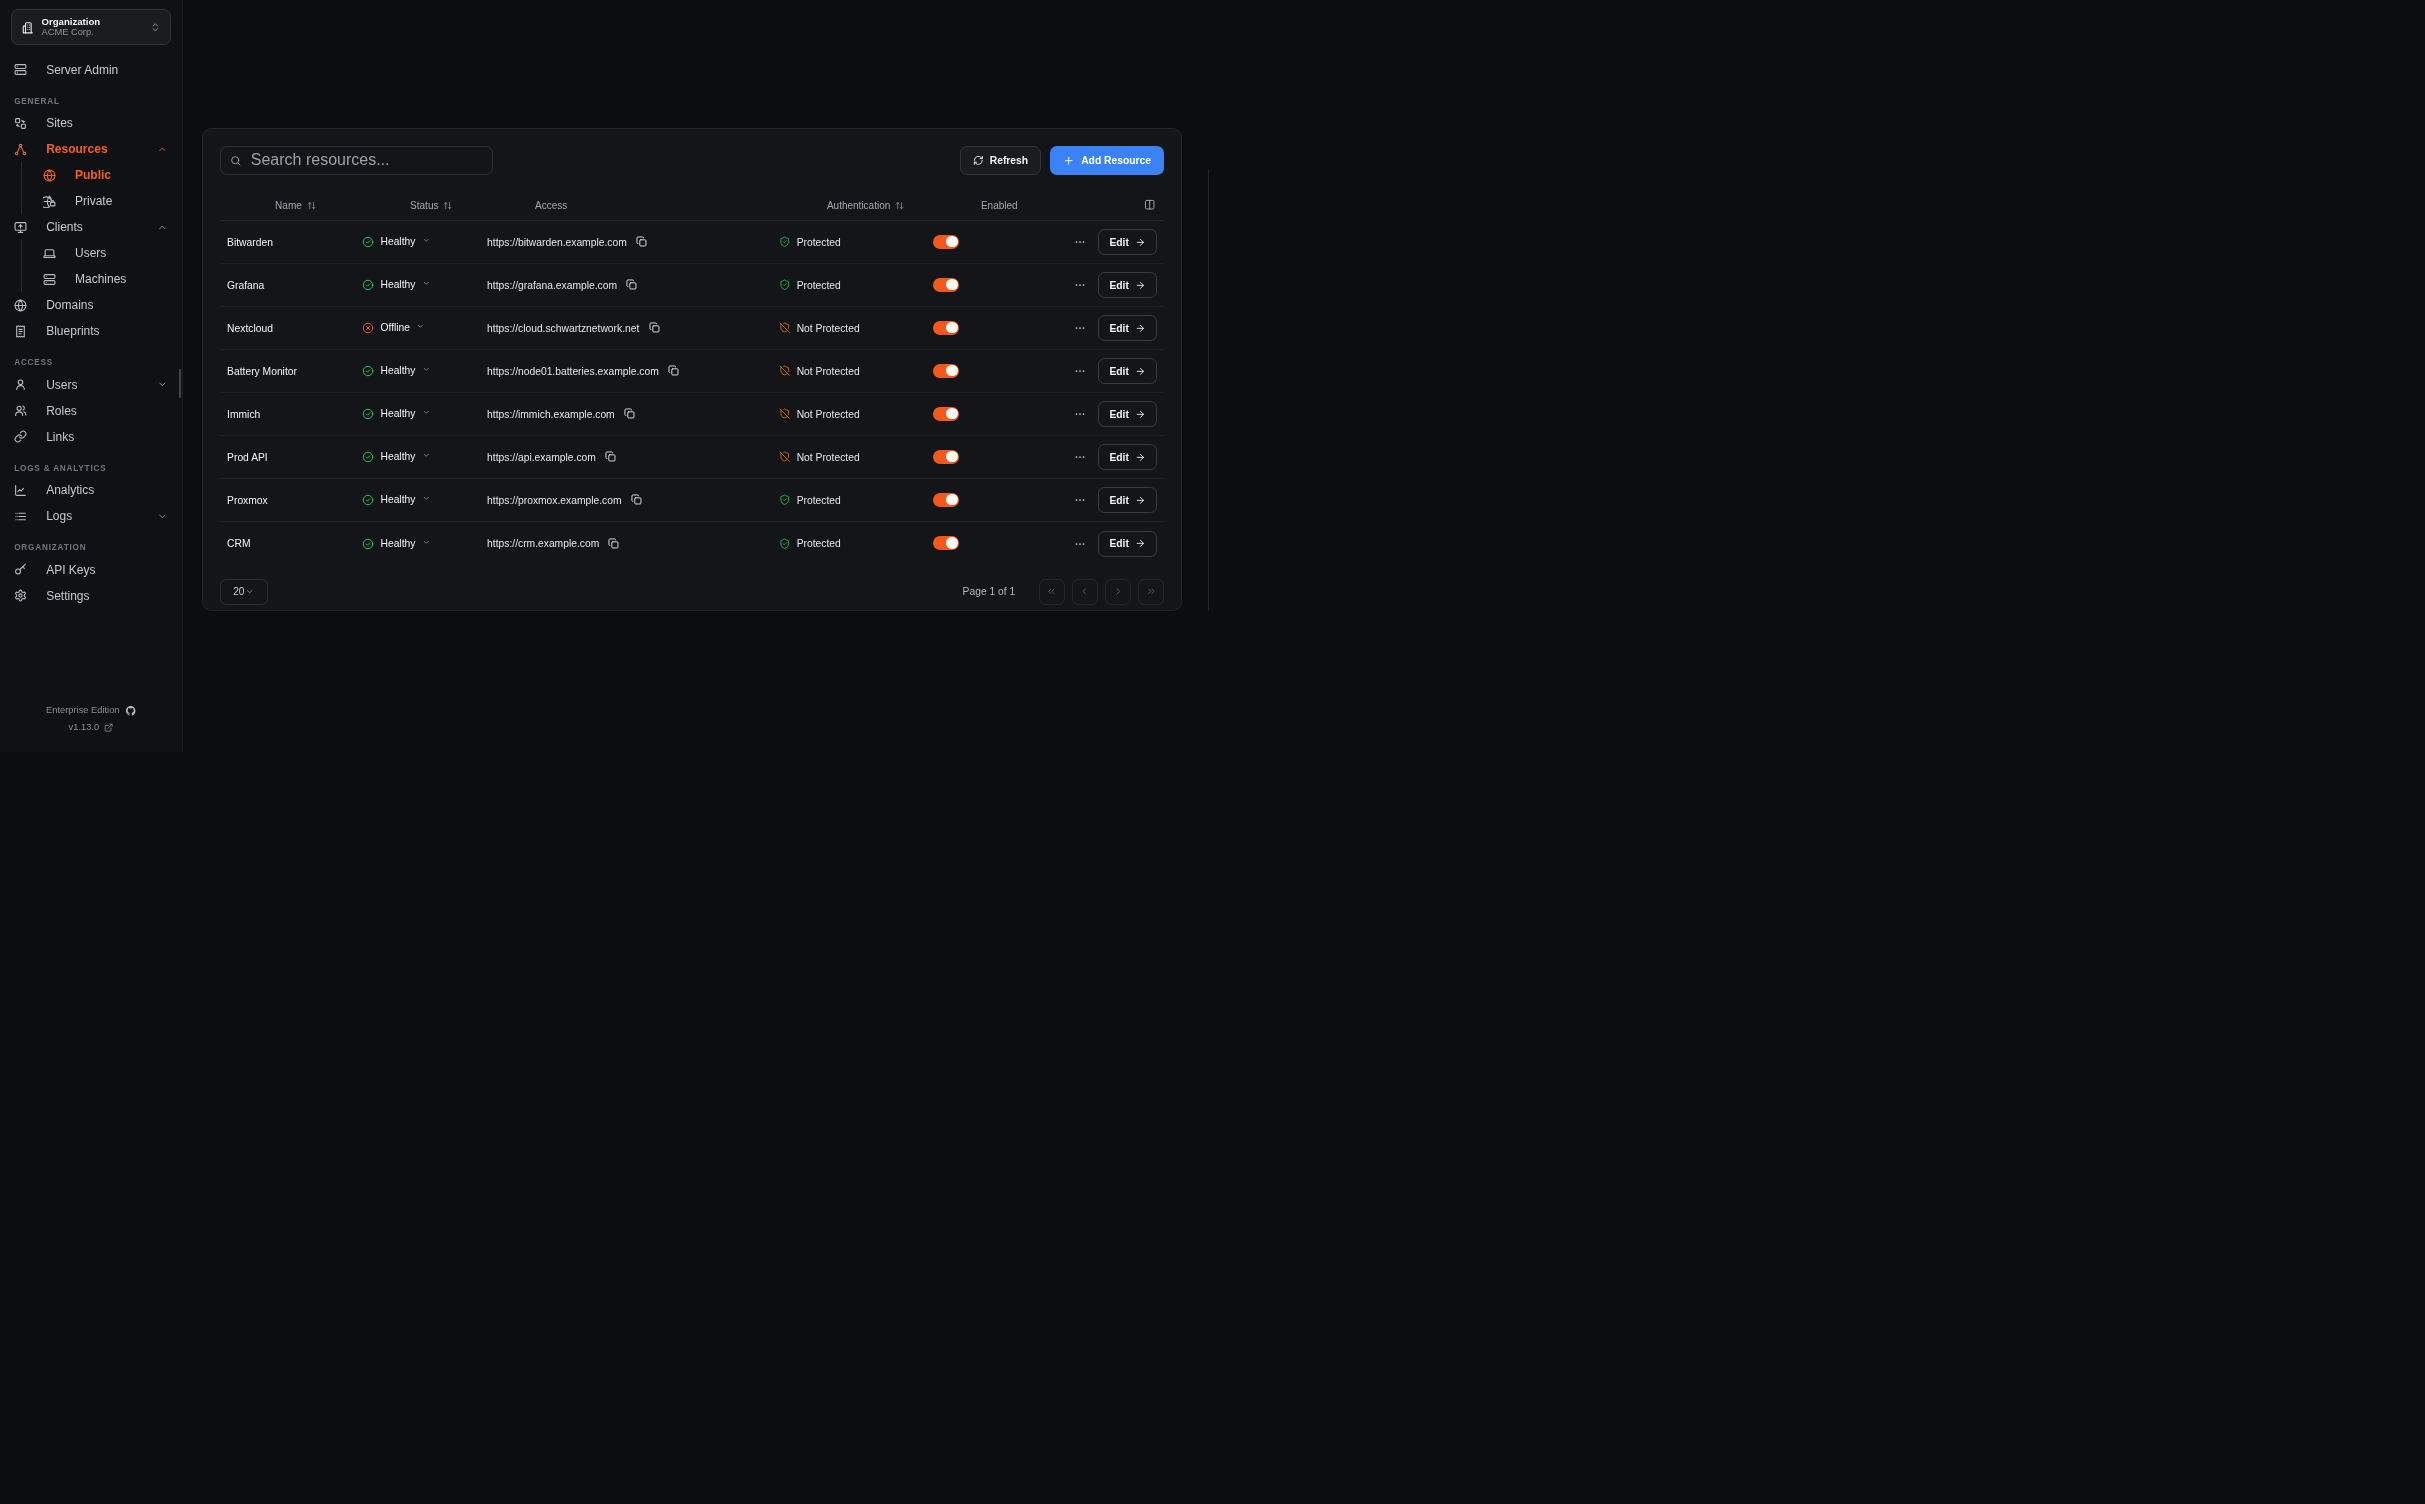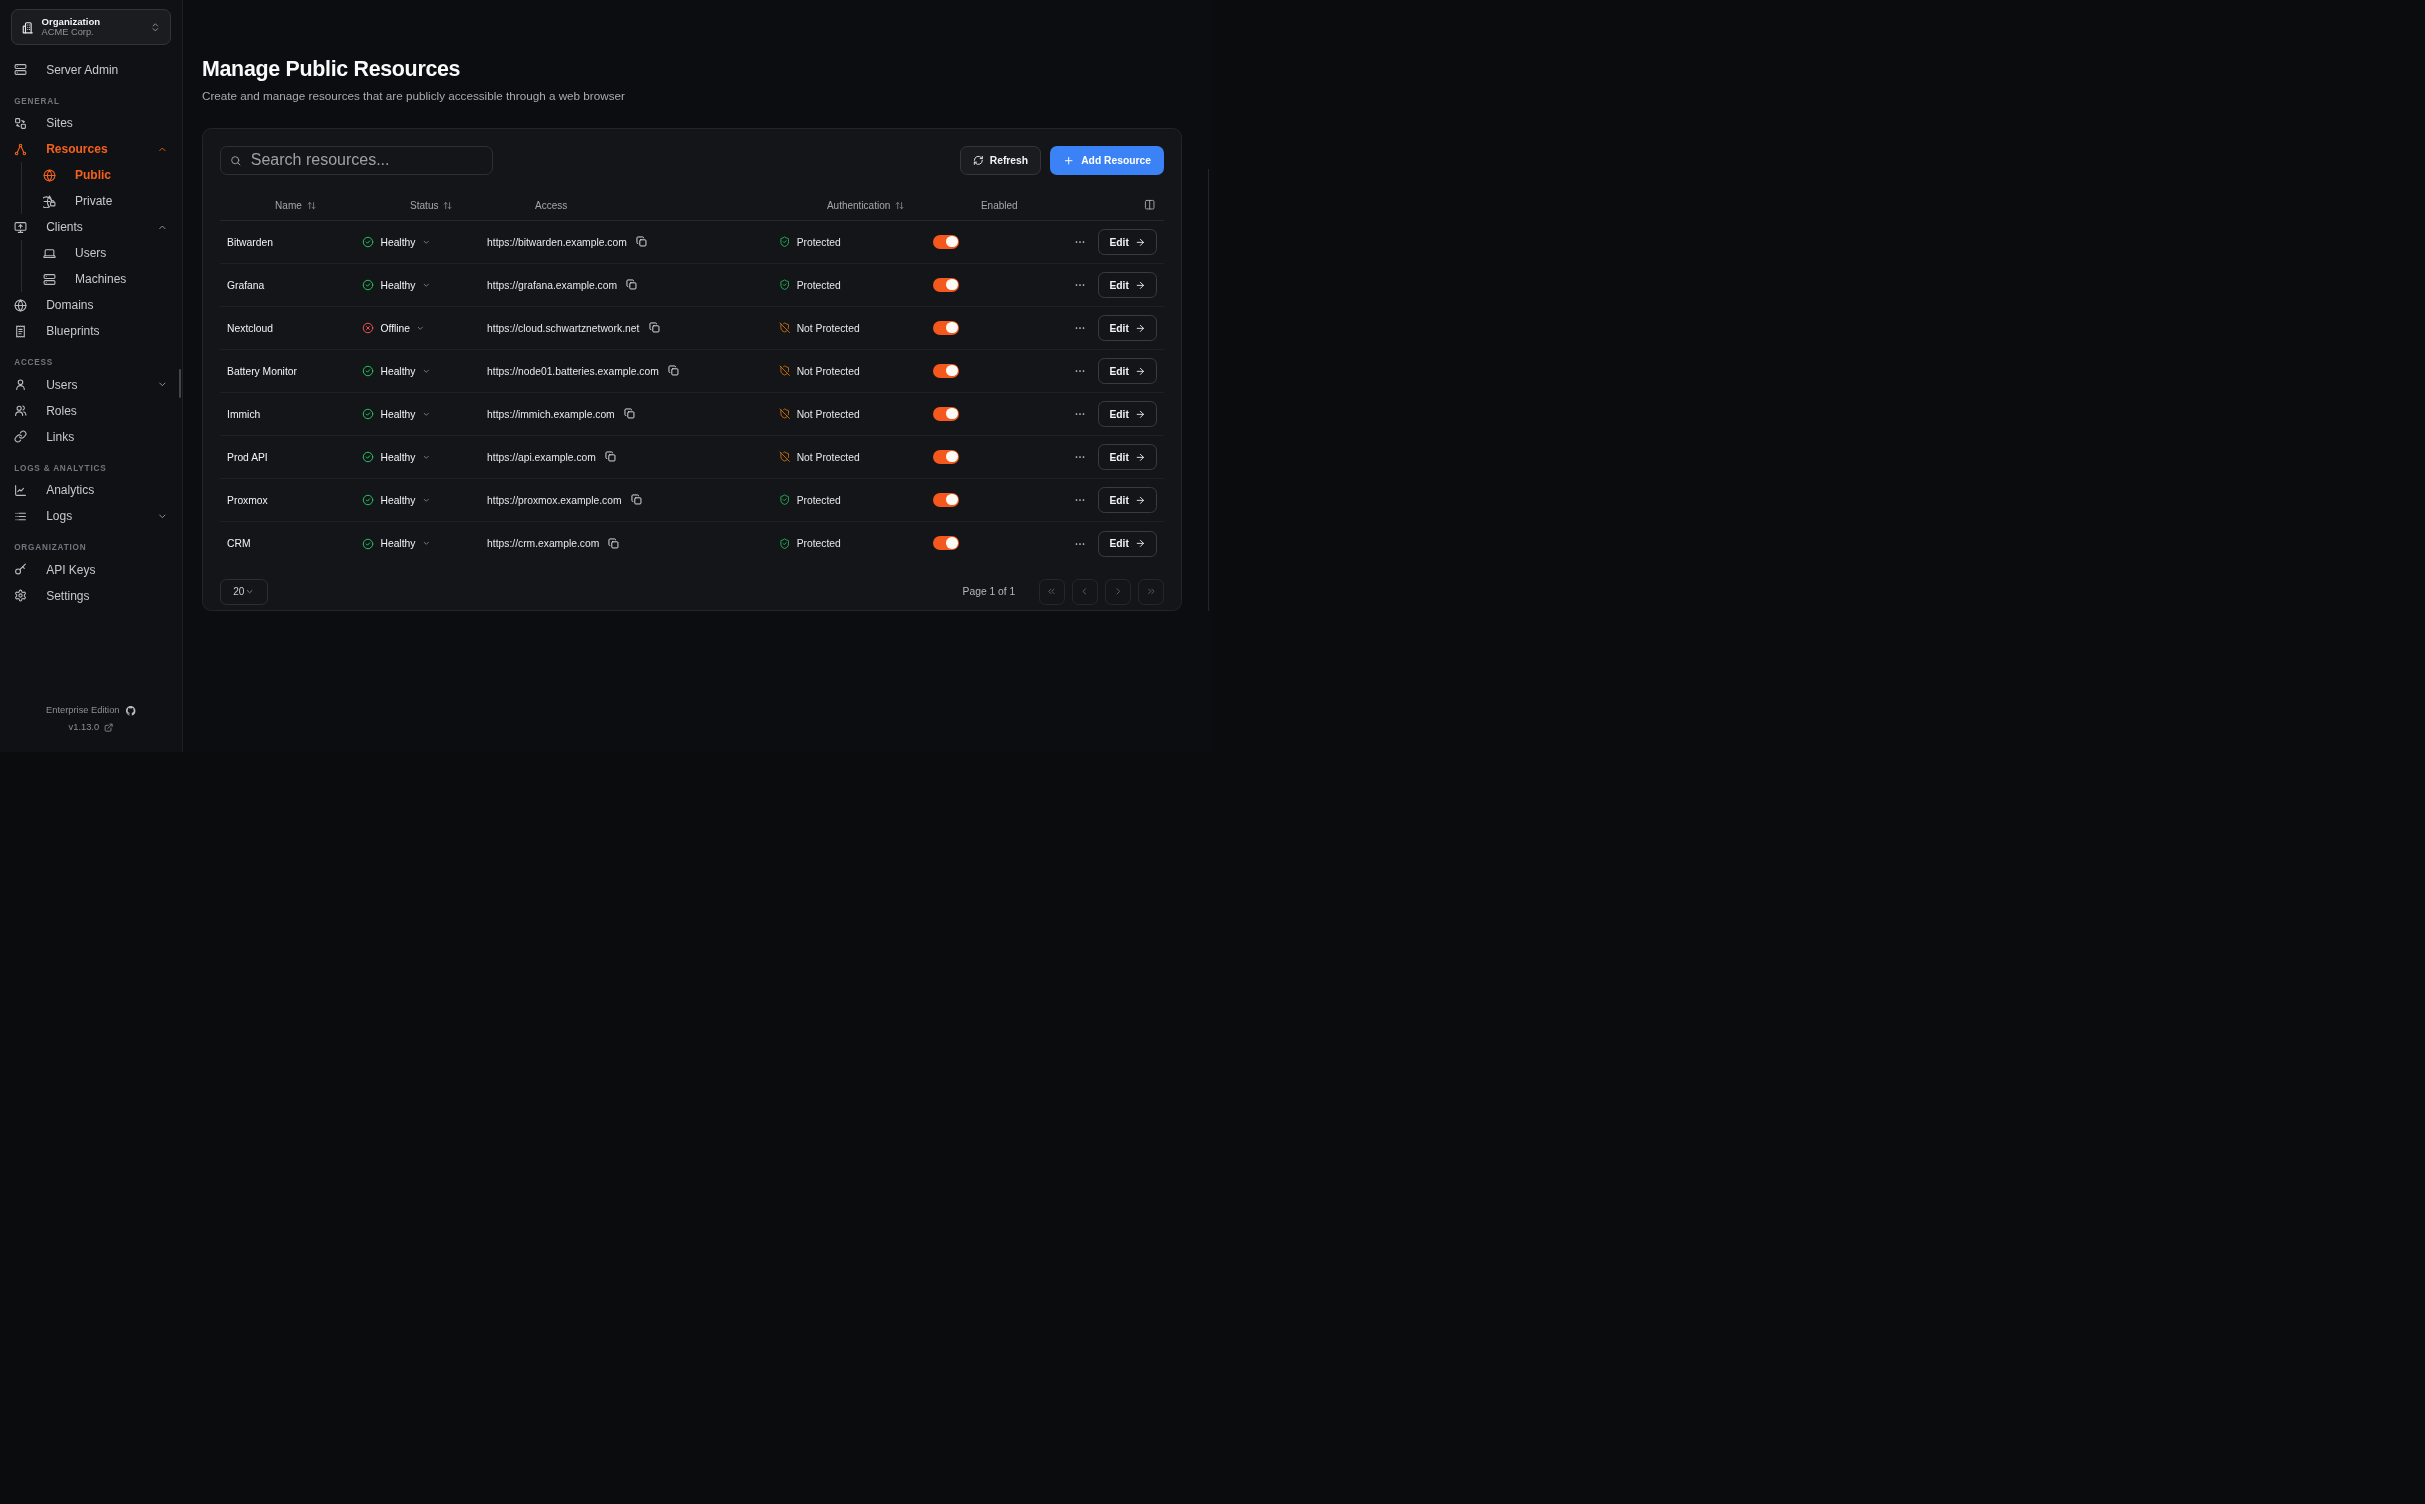--- a/index.html
+++ b/index.html
@@ -63,21 +63,21 @@
   
   .grid-row{display:grid;grid-template-columns:135px 125px 1fr 154px 140px 84px;align-items:center;padding:0 7.1px;}
   .thead{margin-top:15.7px;height:31px;color:#a3a7ae;font-size:10px;border-bottom:0.7px solid #26272b;}
   .th{display:flex;align-items:center;gap:5px;margin-left:48px;}
   .th .sort{color:#8d9097;cursor:pointer;}
   .th-actions{display:flex;justify-content:flex-end;}
   .cols-btn{color:#a3a7ae;cursor:pointer;background:none;border:0;padding:1.4px;}
   .trow{height:43px;border-bottom:0.7px solid #1f2024;font-size:10.3px;}
   .trow:last-child{border-bottom:0;}
   .c-name{color:#f2f3f5;}
-  .row-status{display:flex;align-items:center;gap:6.4px;color:#f2f3f5;cursor:pointer;}
+  .row-status{display:flex;align-items:flex-start;gap:6.4px;color:#f2f3f5;cursor:pointer;}
   .row-status .status-ic{display:flex;}
   .row-status.healthy .status-ic{color:#22c55e;}
   .row-status.offline .status-ic{color:#ef5350;}
   .row-status .chev{color:#9b9ea6;}
   .c-access{display:flex;align-items:center;gap:7.8px;color:#e6e7ea;}
   .copy-btn{background:none;border:0;color:#dfe0e4;cursor:pointer;padding:1.4px;display:flex;}
   .row-auth{display:flex;align-items:center;gap:6.4px;color:#e6e7ea;}
   .row-auth .auth-ic{display:flex;}
   .row-auth.protected .auth-ic{color:#22c55e;}
   .row-auth.not_protected .auth-ic{color:#d97706;}
@@ -497,24 +497,20 @@
         <span>
             <svg class="ic" width="9.3" height="9.3" style="stroke-width:2.2" viewBox="0 0 13 13">
               <use href="#i-extlink"></use>
             </svg>
           </span>
       </div>
     </div>
   </aside>
 
 
-  <div class="page-head">
-    <div class="page-title">Manage Public Resources</div>
-    <div class="page-sub">Create and manage resources that are publicly accessible through a web browser</div>
-  </div>
 
   <section class="card">
     <div class="toolbar">
       <div class="search">
         <span>
             <svg class="ic" width="11.4" height="11.4" viewBox="0 0 16 16">
               <use href="#i-search"></use>
             </svg>
           </span>
         <input value="" placeholder="Search resources..." style="">

